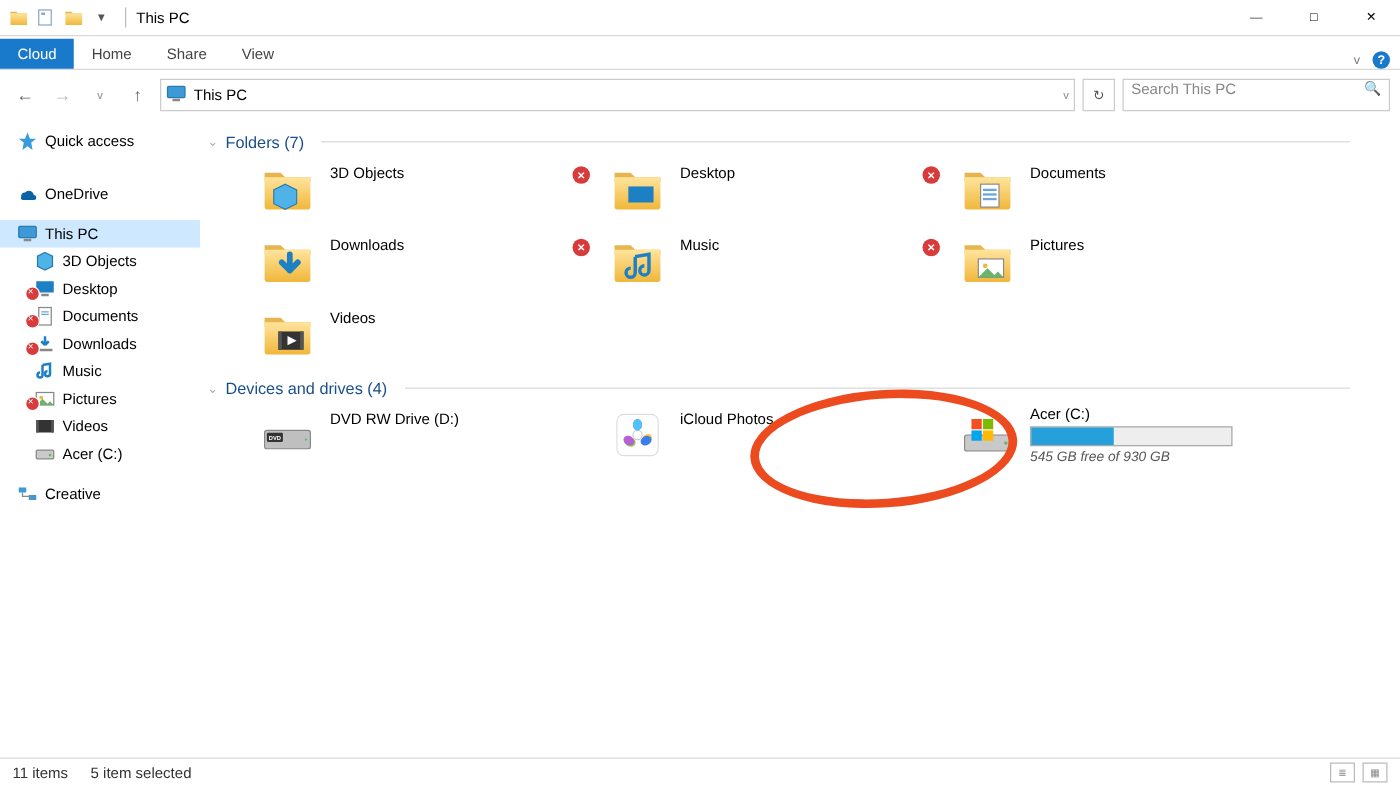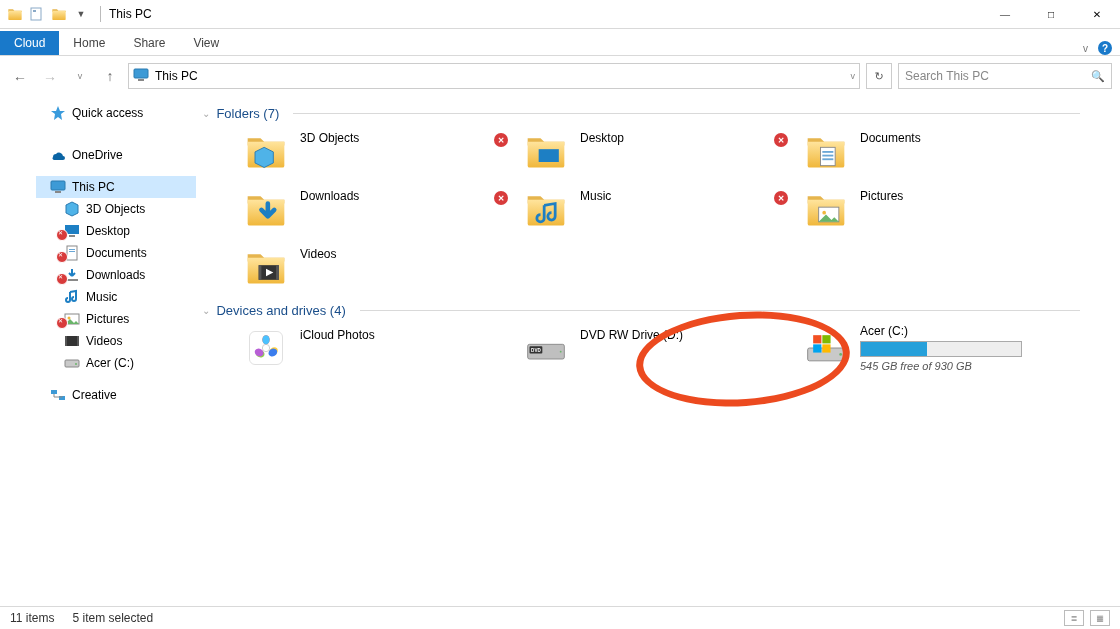--- a/index.html
+++ b/index.html
@@ -17,24 +17,24 @@
 .tab.file{background:#1979ca;color:#fff;}
 .tabspacer{flex:1;}
 .ribright{display:flex;align-items:center;padding-right:8px;gap:10px;color:#777;}
 .helpcircle{width:14px;height:14px;border-radius:50%;background:#1979ca;color:#fff;display:flex;align-items:center;justify-content:center;font-size:10px;font-weight:bold;}
 
 .addr{display:flex;align-items:center;height:32px;padding:4px 8px;gap:6px;}
 .navarrow{width:24px;height:24px;display:flex;align-items:center;justify-content:center;color:#666;font-size:14px;}
 .navarrow.disabled{color:#bbb;}
 .crumb{flex:1;display:flex;align-items:center;height:24px;border:1px solid #ccc;padding:0 4px;gap:6px;}
 .refreshbox{width:24px;height:24px;border:1px solid #ccc;display:flex;align-items:center;justify-content:center;color:#555;font-size:11px;}
-.searchbox{width:200px;height:24px;border:1px solid #ccc;display:flex;align-items:center;padding:0 6px;color:#888;justify-content:space-between;}
+.searchbox{width:200px;height:24px;border:1px solid #ccc;display:flex;padding:0 6px;color:#888;justify-content:space-between;}
 
 .body{display:flex;height:calc(629px - 28px - 26px - 40px - 22px);}
-.sidebar{width:160px;border-right:0;overflow:hidden;padding-top:6px;margin-left:36px;}
+.sidebar{width:160px;border-right:0;overflow:hidden;padding-top:6px;}
 .sbitem{display:flex;align-items:center;height:22px;padding-left:14px;gap:6px;font-size:12px;white-space:nowrap;}
 .sbitem.child{padding-left:28px;}
 .sbitem.sel{background:#cde8ff;}
 .sbspace{height:10px;}
 .sbitem .ic{width:16px;height:16px;flex:0 0 16px;display:flex;align-items:center;justify-content:center;position:relative;}
 .syncbadge{position:absolute;left:-8px;bottom:-2px;width:10px;height:10px;background:#d83b3b;border-radius:50%;border:1px solid #fff;}
 .syncbadge::after{content:"✕";color:#fff;font-size:6px;position:absolute;left:1px;top:-1px;}
 
 .main{flex:1;overflow:auto;padding:6px 0 0 6px;}
 .grouphdr{display:flex;align-items:center;gap:6px;color:#1a4e8a;font-size:13px;padding:4px 0 6px 0;}
@@ -351,50 +351,50 @@
 
     <div class="grouphdr" style="margin-top:6px;">
       <span class="chev">⌄</span>
       <span>Devices and drives (4)</span>
       <span class="line"></span>
     </div>
     <div class="grid">
       <div class="item">
         <span class="bigicon">
             <svg class="foldersvg" viewBox="0 0 48 48">
+              <rect x="4" y="20" width="40" height="16" rx="2" fill="#bfbfbf" stroke="#888"></rect>
+              <rect x="6" y="22" width="14" height="8" rx="1" fill="#333"></rect>
+              <text x="13" y="28" font-size="5" fill="#fff" text-anchor="middle" font-weight="bold">DVD</text>
+              <circle cx="40" cy="28" r="1" fill="#6ab56a"></circle>
+            </svg>
+          </span>
+        <span class="itemlabel">DVD RW Drive (D:)</span>
+      </div>
+      <div class="item">
+        <span class="bigicon">
+            <svg class="foldersvg" viewBox="0 0 48 48">
               <rect x="6" y="6" width="36" height="36" rx="6" fill="#fff" stroke="#ddd"></rect>
               <g transform="translate(24 24)">
                 <circle r="4" fill="#fff" stroke="#ccc"></circle>
                 <g>
                   <ellipse cx="0" cy="-9" rx="4" ry="5" fill="#ff6b4a"></ellipse>
                   <ellipse cx="8" cy="-4" rx="4" ry="5" fill="#ffcf3f" transform="rotate(50)"></ellipse>
                   <ellipse cx="8" cy="4" rx="4" ry="5" fill="#8fd24c" transform="rotate(110)"></ellipse>
                   <ellipse cx="0" cy="9" rx="4" ry="5" fill="#4cc2ff" transform="rotate(180)"></ellipse>
                   <ellipse cx="-8" cy="4" rx="4" ry="5" fill="#3b7ded" transform="rotate(240)"></ellipse>
                   <ellipse cx="-8" cy="-4" rx="4" ry="5" fill="#b85fd6" transform="rotate(300)"></ellipse>
                 </g>
               </g>
             </svg>
           </span>
         <span class="itemlabel">iCloud Photos</span>
       </div>
       <div class="item">
         <span class="bigicon">
             <svg class="foldersvg" viewBox="0 0 48 48">
-              <rect x="4" y="20" width="40" height="16" rx="2" fill="#bfbfbf" stroke="#888"></rect>
-              <rect x="6" y="22" width="14" height="8" rx="1" fill="#333"></rect>
-              <text x="13" y="28" font-size="5" fill="#fff" text-anchor="middle" font-weight="bold">DVD</text>
-              <circle cx="40" cy="28" r="1" fill="#6ab56a"></circle>
-            </svg>
-          </span>
-        <span class="itemlabel">DVD RW Drive (D:)</span>
-      </div>
-      <div class="item">
-        <span class="bigicon">
-            <svg class="foldersvg" viewBox="0 0 48 48">
               <rect x="4" y="24" width="40" height="14" rx="2" fill="#c9c9c9" stroke="#888"></rect>
               <circle cx="40" cy="31" r="1.5" fill="#6ab56a"></circle>
               <g transform="translate(10 10)">
                 <rect width="9" height="9" fill="#f25022"></rect>
                 <rect x="10" width="9" height="9" fill="#7fba00"></rect>
                 <rect y="10" width="9" height="9" fill="#00a4ef"></rect>
                 <rect x="10" y="10" width="9" height="9" fill="#ffb900"></rect>
               </g>
             </svg>
           </span>

